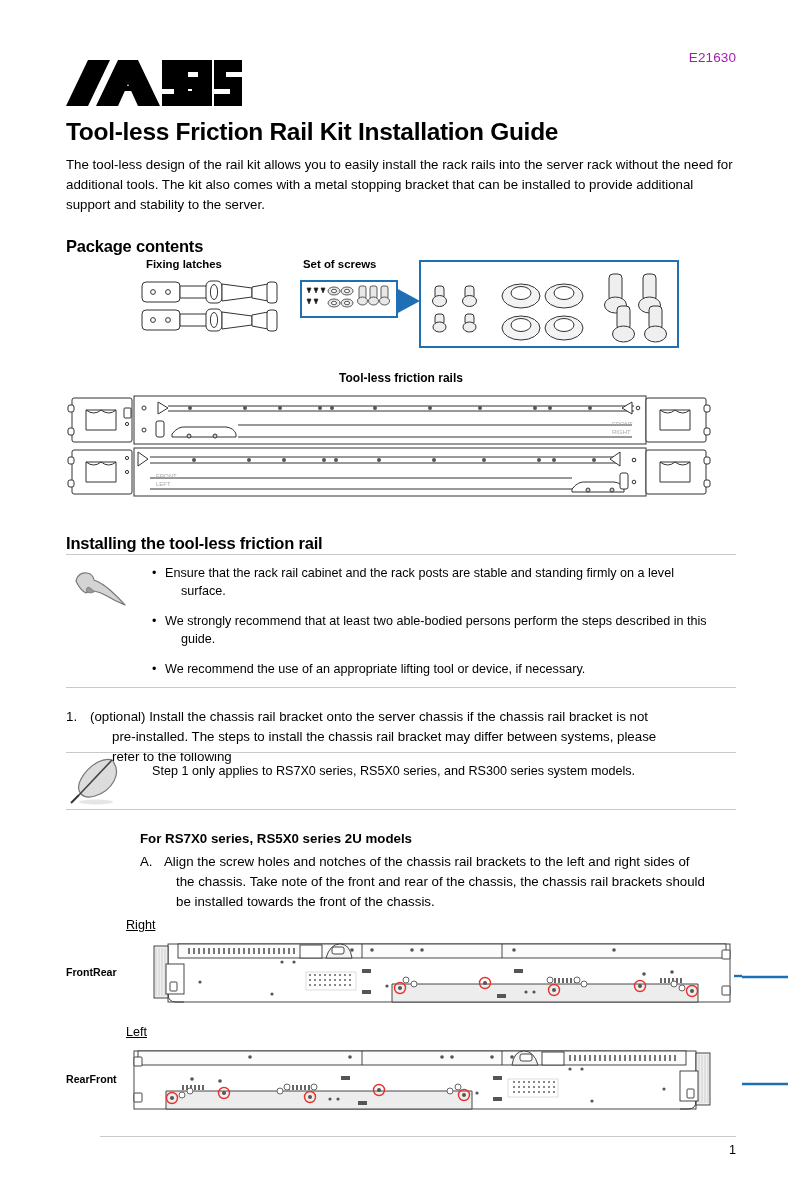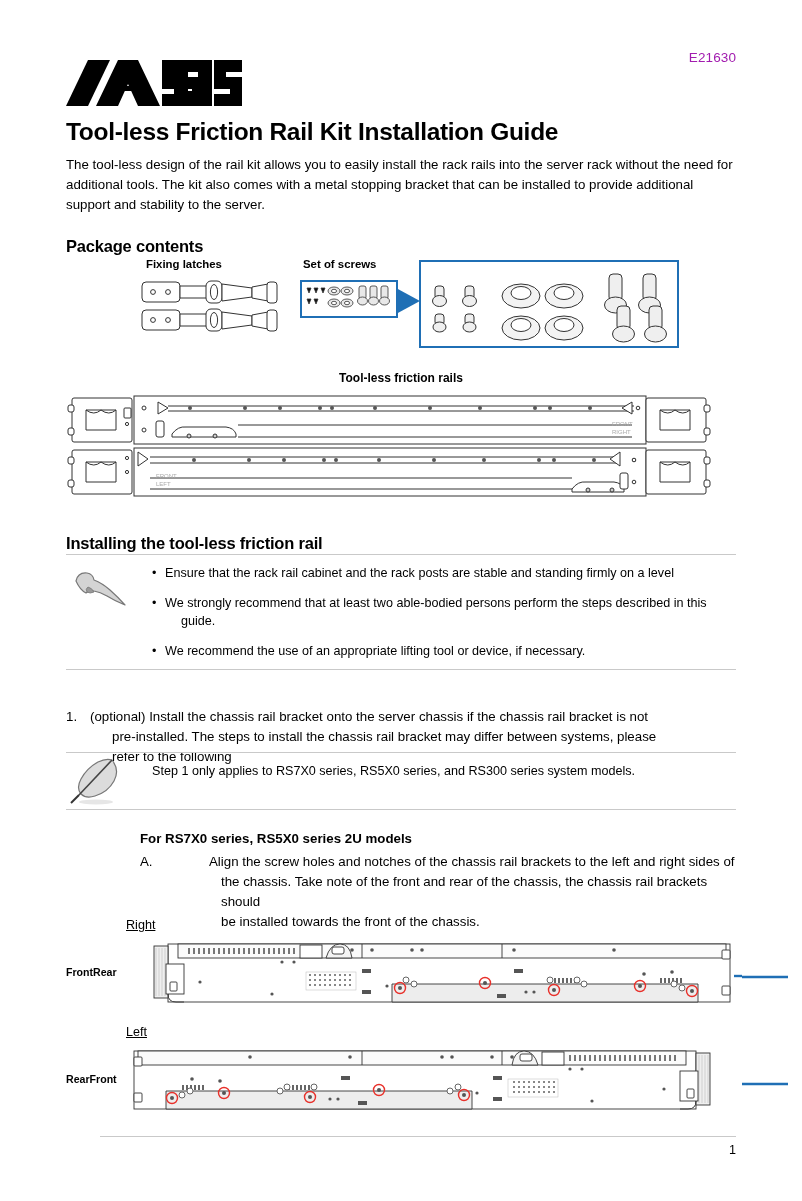--- a/index.html
+++ b/index.html
@@ -101,21 +101,21 @@
 
   .sub-head {
     position: absolute; left: 140px; top: 831px;
     font-size: 13.3px; font-weight: bold;
   }
   .sub-step {
     position: absolute; left: 140px; top: 852px; width: 596px;
     font-size: 13.3px; line-height: 20px; display: flex;
   }
   .sub-step .slet { width: 24px; flex: 0 0 24px; }
-  .sub-step .sbody { flex: 1; margin-left: 45px; }
+  .sub-step .sbody { flex: 1; }
   .sub-step .sbody .ind { display: block; padding-left: 12px; }
 
   
   .chassis-block { position: absolute; left: 66px; width: 700px; }
   #chassis-right { top: 918px; }
   #chassis-left  { top: 1025px; }
   .chassis-cap {
     position: absolute; left: 60px; top: 0;
     font-size: 12.6px; text-decoration: underline;
   }
@@ -368,20 +368,21 @@
           <path d="M6,14 q2,-9 11,-8 q6,1 7,7 q8,3 16,10 q9,8 15,15 q-10,-4 -18,-9
                    q-7,-4 -13,-5 q-5,-1 -8,2 q-6,-3 -10,-12 Z" fill="#d4d4d4" stroke="#777" stroke-width="1.2" stroke-linejoin="round"></path>
           <path d="M18,20 q4,1 6,5 q-4,2 -7,0 q-2,-3 1,-5 Z" fill="#9a9a9a" stroke="#777" stroke-width=".8"></path>
         </svg>
       </div>
       <div class="txt">
         <div class="bullet-row">
           <div class="bullet-dot">•</div>
           <div class="bullet-txt">
             <span>Ensure that the rack rail cabinet and the rack posts are stable and standing firmly on a level</span>
+            <span class="cont">surface.</span>
           </div>
         </div>
         <div class="bullet-row">
           <div class="bullet-dot">•</div>
           <div class="bullet-txt">
             <span>We strongly recommend that at least two able-bodied persons perform the steps described in this</span>
             <span class="cont">guide.</span>
           </div>
         </div>
         <div class="bullet-row">

